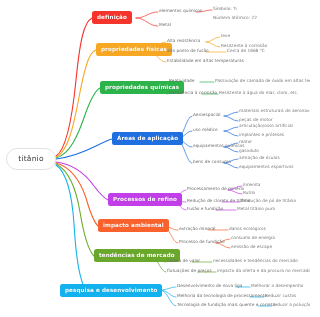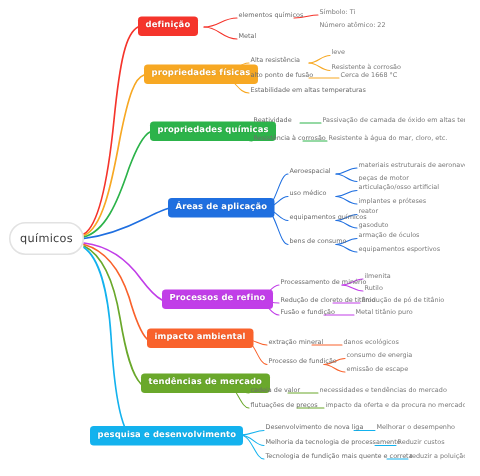--- a/index.html
+++ b/index.html
@@ -129,21 +129,21 @@
 
       <path d="M160,290 C168,290 170,287 176,287" stroke="#13b2ee"></path>
       <path d="M160,290 C168,290 170,297 176,297" stroke="#13b2ee"></path>
       <path d="M160,290 C168,290 170,306 176,306" stroke="#13b2ee"></path>
       <path d="M236,287 L250,287" stroke="#13b2ee"></path>
       <path d="M250,297 L264,297" stroke="#13b2ee"></path>
       <path d="M258,306 L272,306" stroke="#13b2ee"></path>
     </g>
   </svg>
 
-  <div class="node root">químicos</div>
+  <div class="node root">titânio</div>
 
   <div class="node branch" style="left:92px;top:11px;background:#f5342b;">definição</div>
   <div class="node l2" style="left:159px;top:8px;">elementos químicos</div>
   <div class="node l2" style="left:159px;top:22px;">Metal</div>
   <div class="node l3" style="left:213px;top:6px;">Símbolo: Ti</div>
   <div class="node l3" style="left:213px;top:15px;">Número atômico: 22</div>
 
   <div class="node branch" style="left:96px;top:43px;background:#f7a823;">propriedades físicas</div>
   <div class="node l2" style="left:167px;top:38px;">Alta resistência</div>
   <div class="node l2" style="left:167px;top:48px;">alto ponto de fusão</div>

